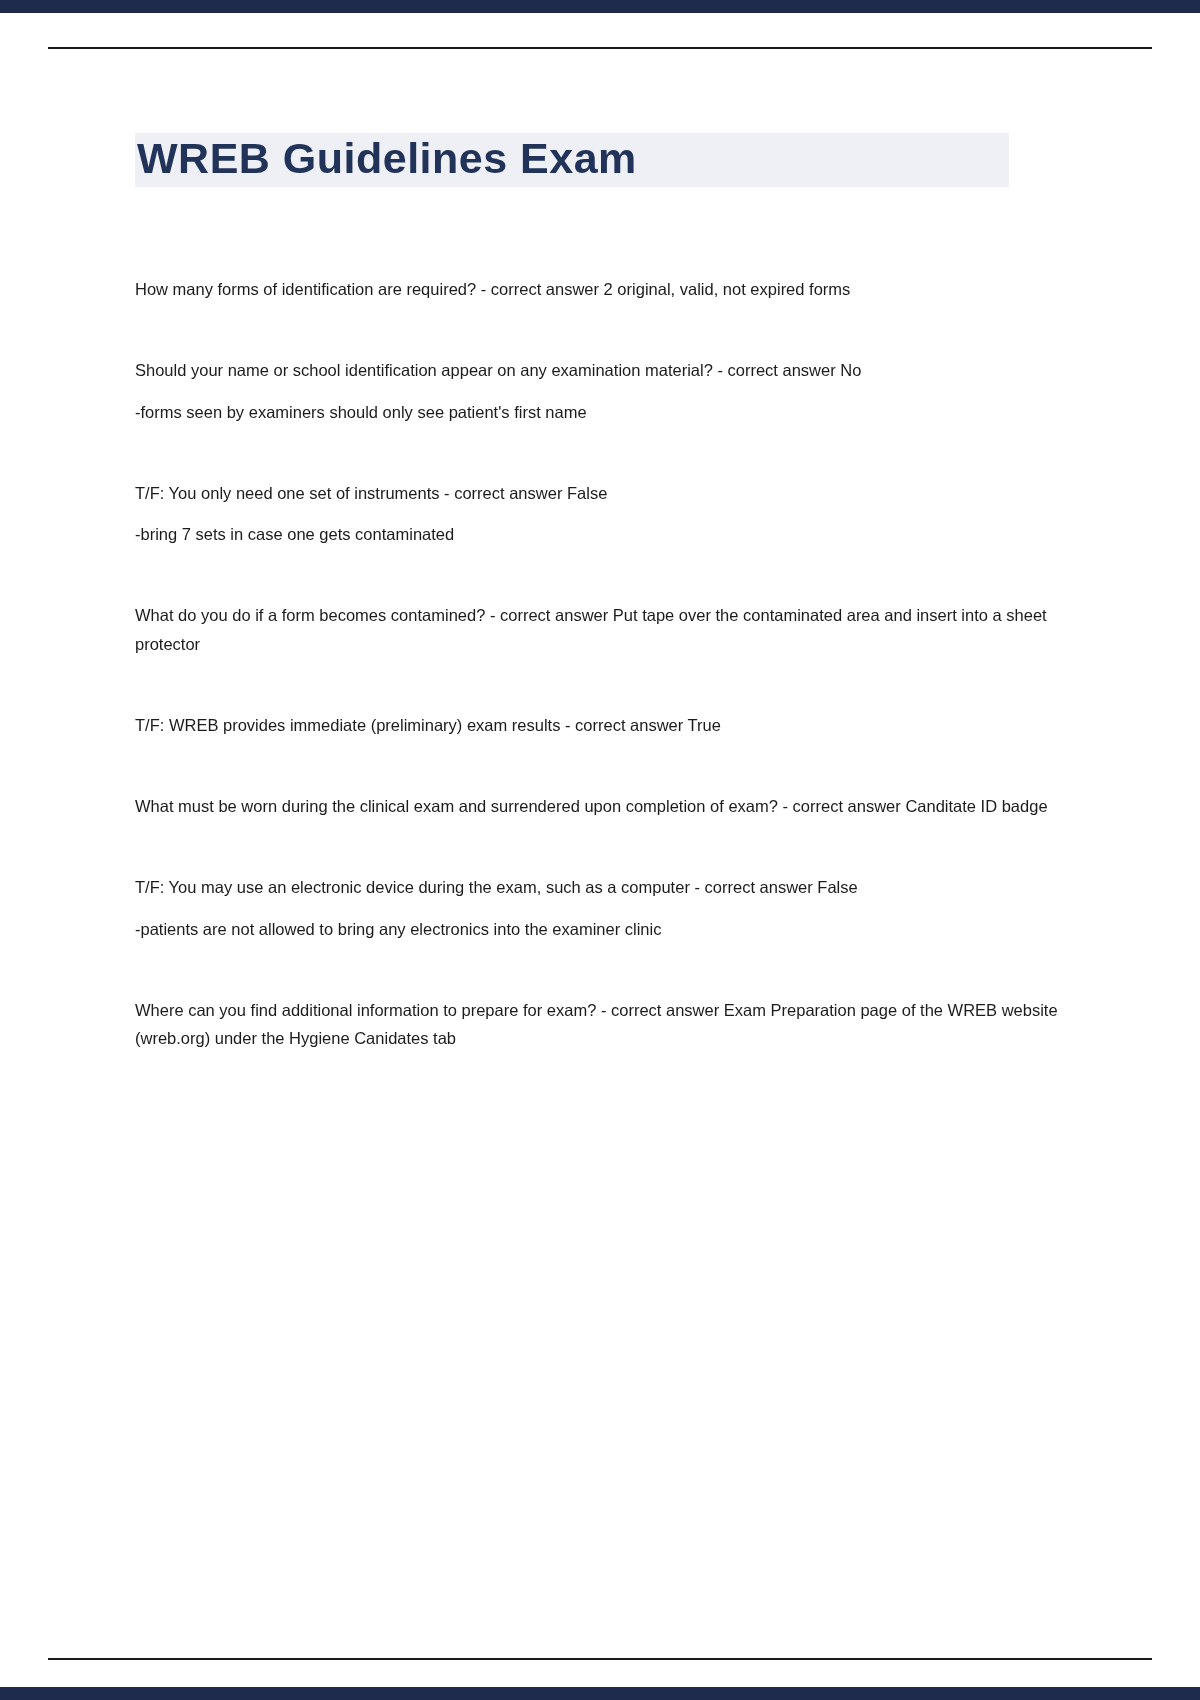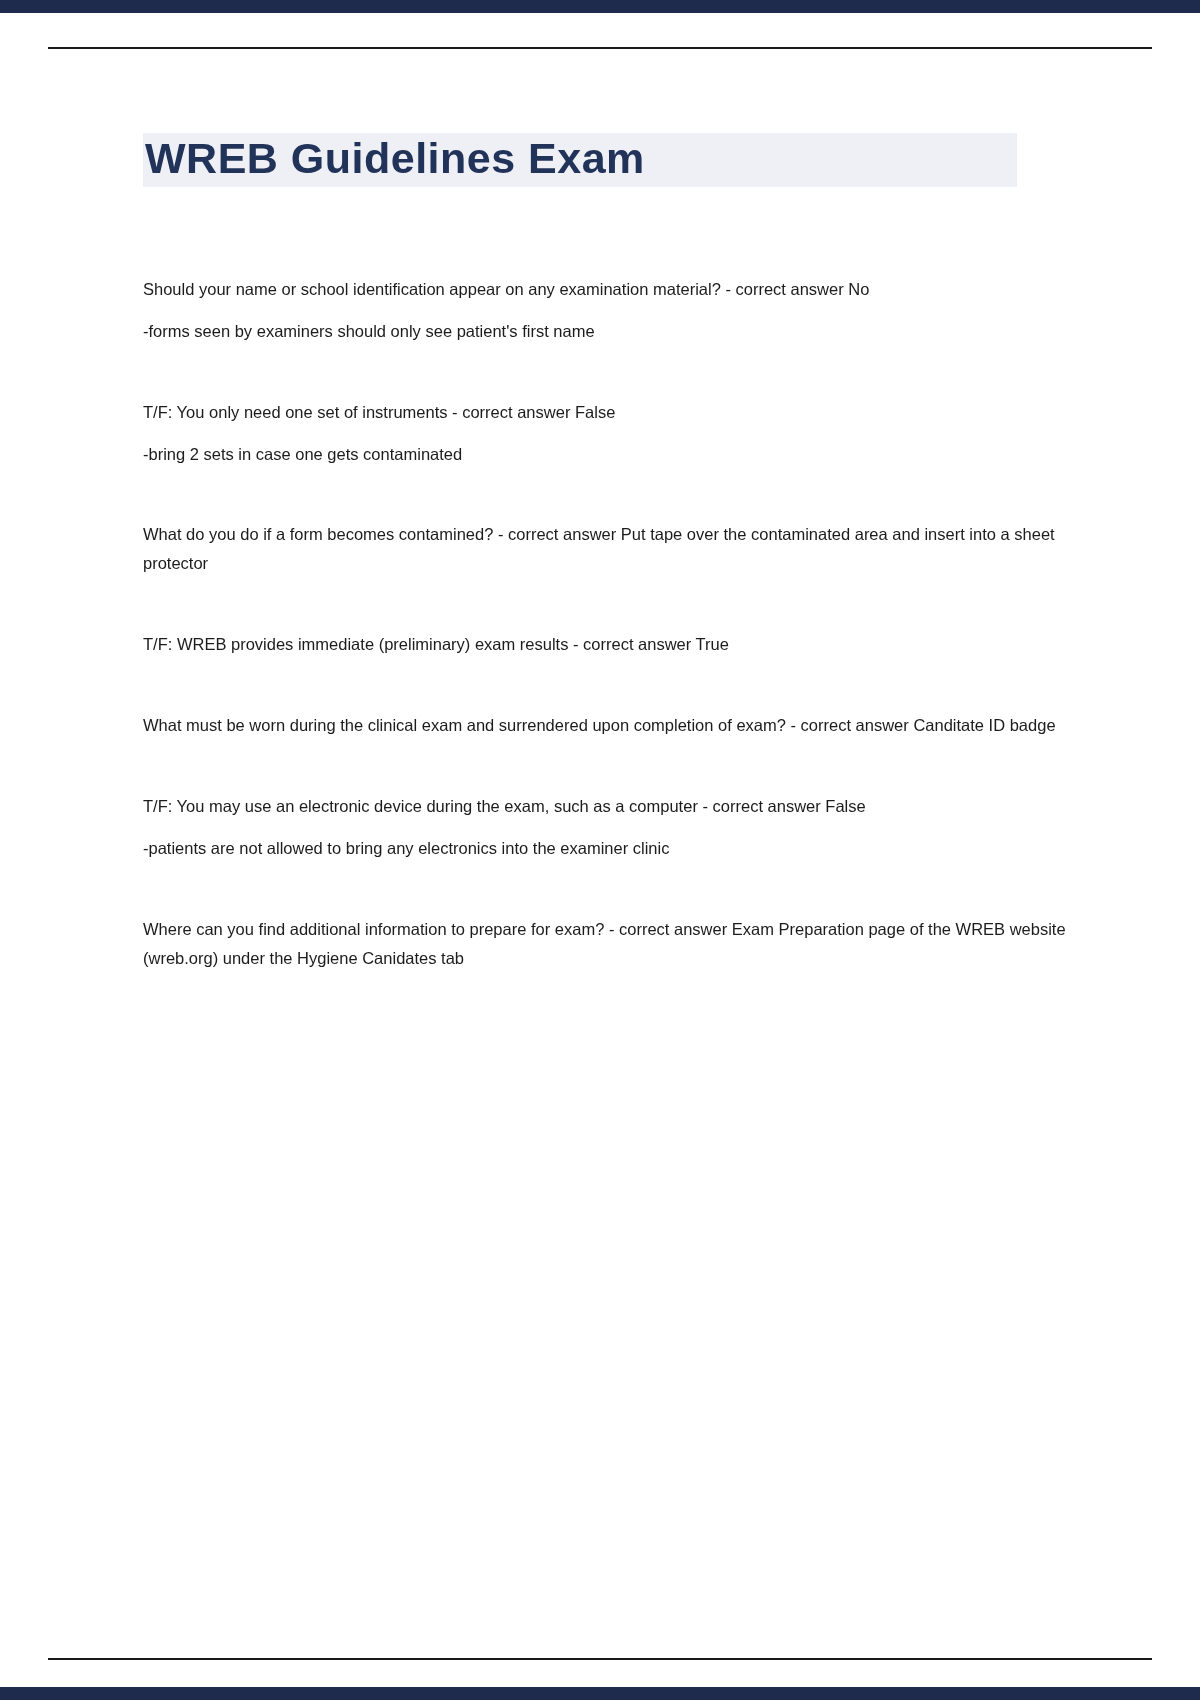--- a/index.html
+++ b/index.html
@@ -33,21 +33,21 @@
     position:absolute;
     left:48px;
     width:1104px;
     border-top:2px solid var(--rule-color);
   }
   .frame-rule.top{ top:47px; }
   .frame-rule.bottom{ top:1658px; }
   .page-content{
     position:absolute;
     top:0;
-    left:8px;
+    left:0;
     width:960px;
     padding:133px 135px 0 135px;
     box-sizing:border-box;
   }
   .doc-title{
     display:block;
     width:872px;
     background:var(--title-bg);
     color:var(--title-color);
     font-size:43px;
@@ -75,26 +75,29 @@
 </head>
 <body>
 
 <div class="edge-bar top"></div>
 <div class="frame-rule top"></div>
 
 <div class="page-content">
   <h1 class="doc-title">WREB Guidelines Exam</h1>
   <div class="qa-list">
       <div class="qa-block">
+        <p>How many forms of identification are required? - correct answer 2 original, valid, not expired forms</p>
+      </div>
+      <div class="qa-block">
         <p>Should your name or school identification appear on any examination material? - correct answer No</p>
         <p>-forms seen by examiners should only see patient's first name</p>
       </div>
       <div class="qa-block">
         <p>T/F: You only need one set of instruments - correct answer False</p>
-        <p>-bring 2 sets in case one gets contaminated</p>
+        <p>-bring 7 sets in case one gets contaminated</p>
       </div>
       <div class="qa-block">
         <p>What do you do if a form becomes contamined? - correct answer Put tape over the contaminated area and insert into a sheet protector</p>
       </div>
       <div class="qa-block">
         <p>T/F: WREB provides immediate (preliminary) exam results - correct answer True</p>
       </div>
       <div class="qa-block">
         <p>What must be worn during the clinical exam and surrendered upon completion of exam? - correct answer Canditate ID badge</p>
       </div>

